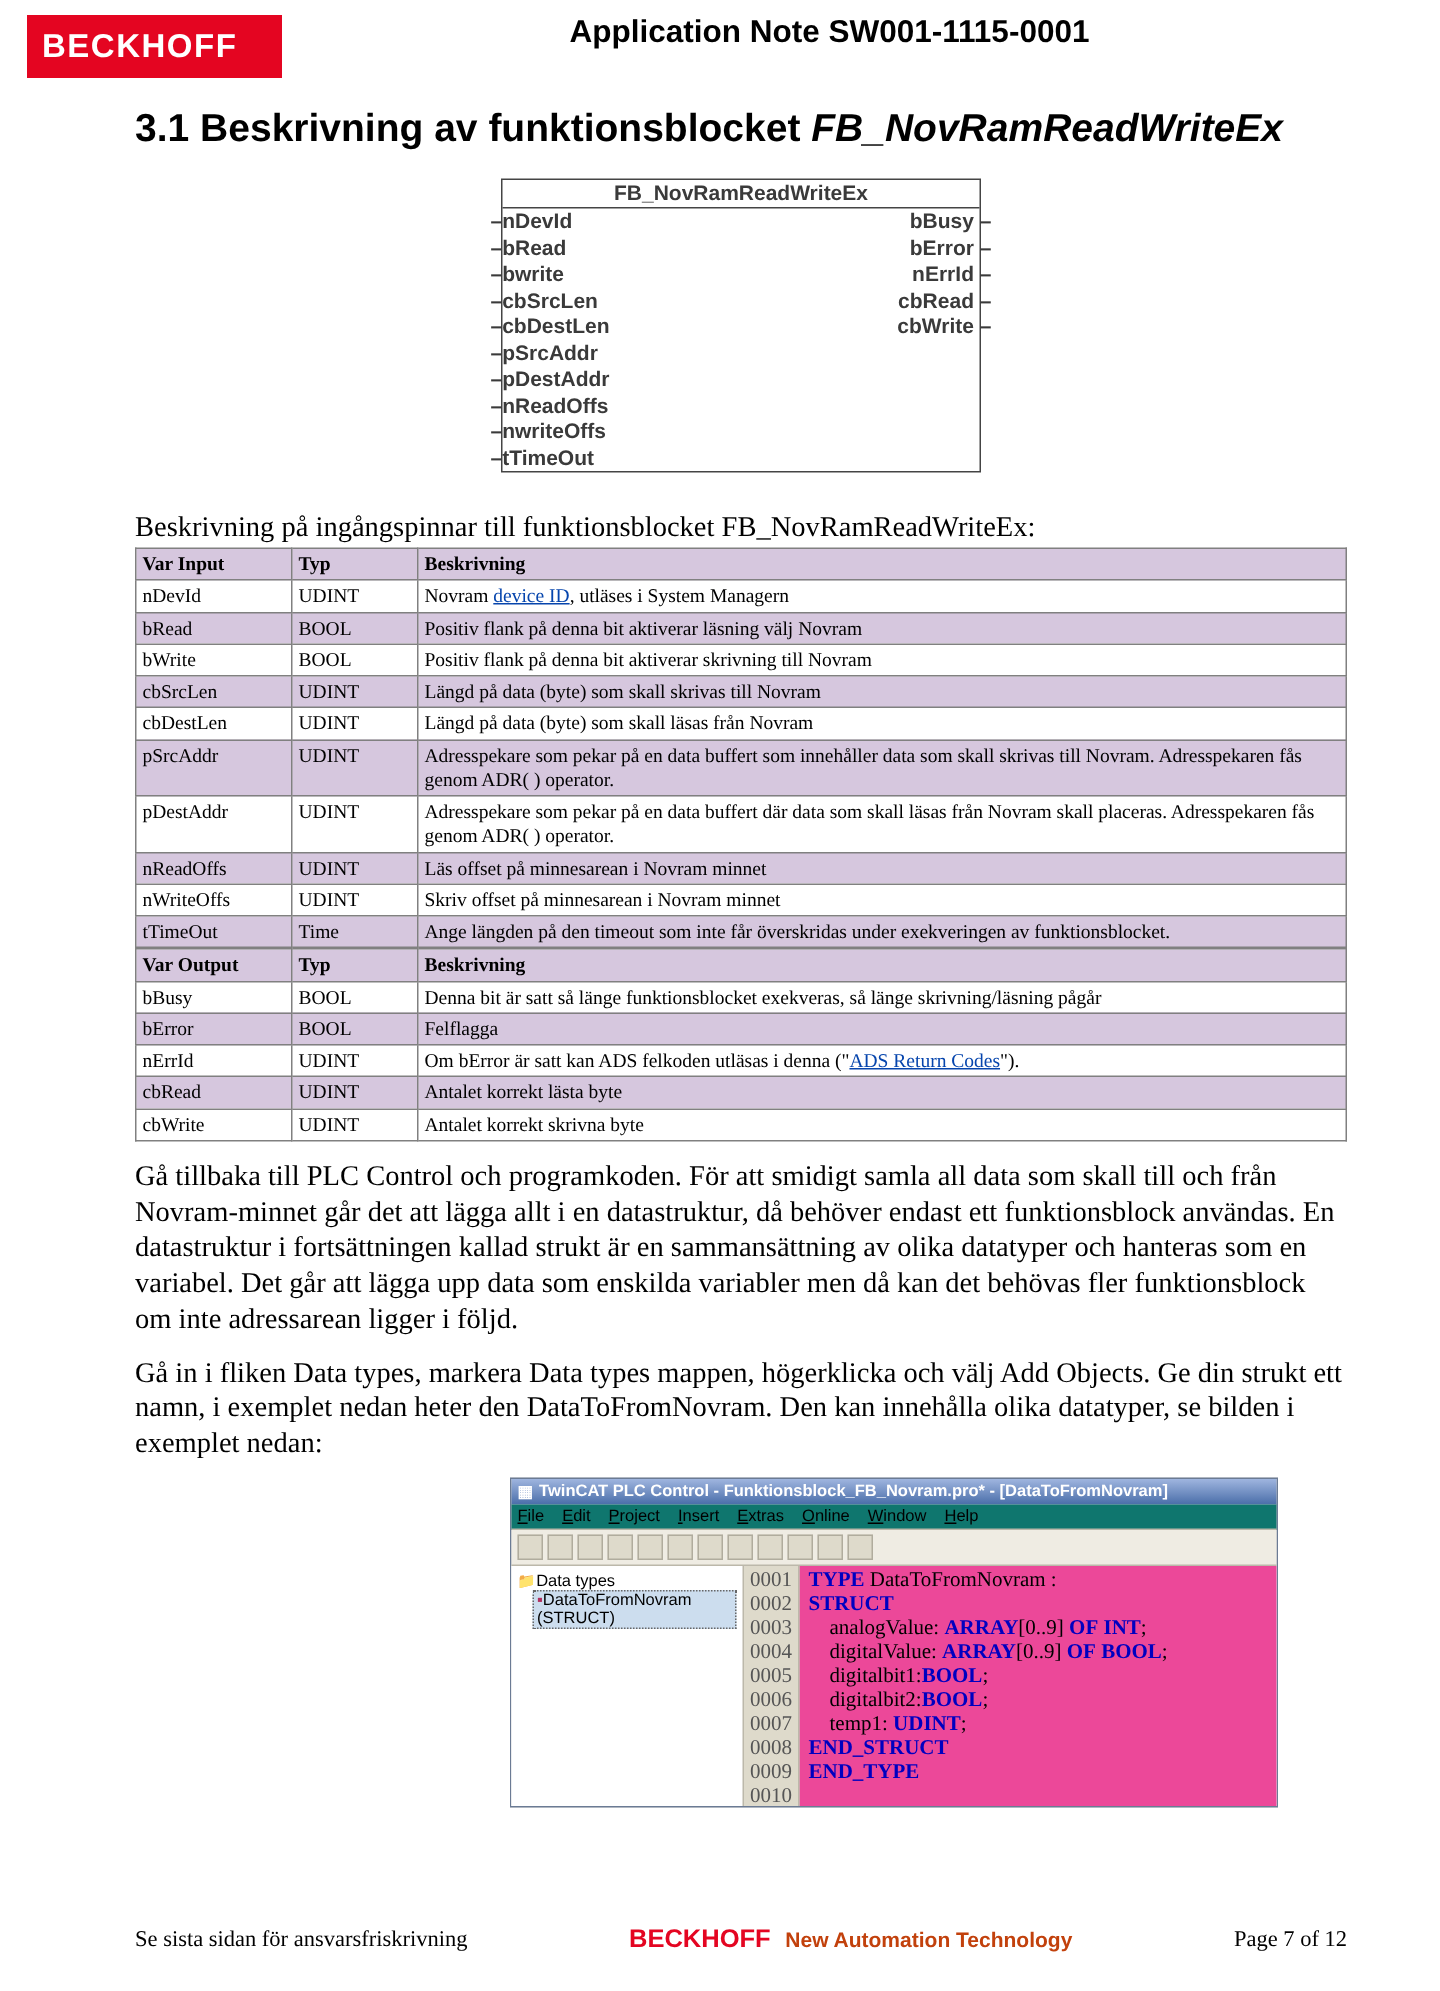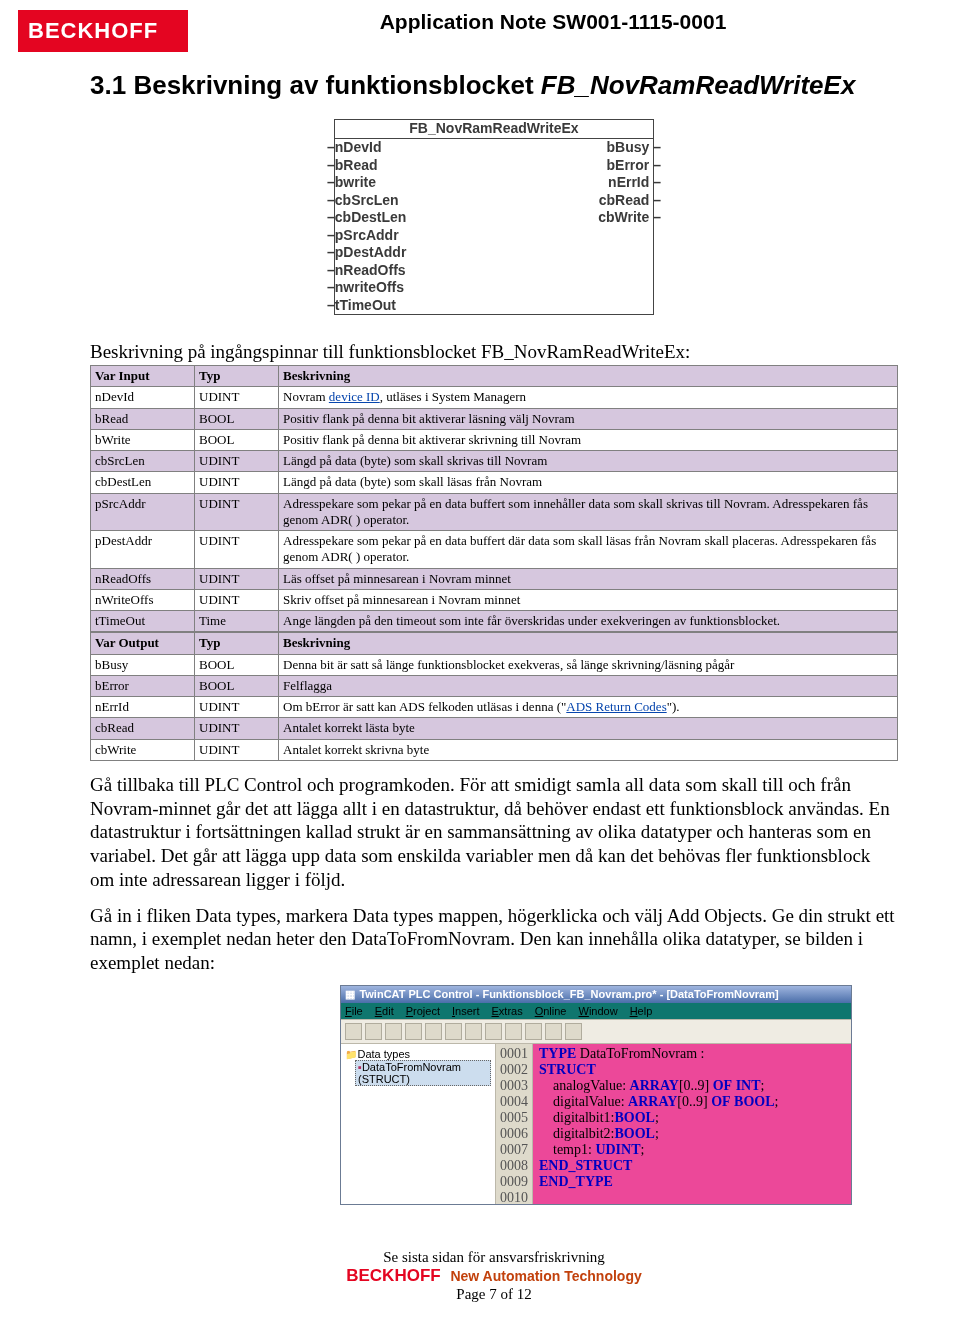--- a/index.html
+++ b/index.html
@@ -198,22 +198,22 @@
   }
   .ide .kw { color: #0000c0; font-weight: bold; }
 
   .footer {
     position: absolute;
     left: 90px;
     right: 62px;
     bottom: 24px;
     display: flex;
     align-items: center;
+    justify-content: space-between;
     font-size: 15px;
-    flex-direction: column;
   }
   .footer .flogo {
     font-family: Arial, sans-serif;
     font-weight: 900;
     color: #e40521;
     font-size: 17px;
   }
   .footer .ftag {
     font-family: Arial, sans-serif;
     color: #c2410c;

